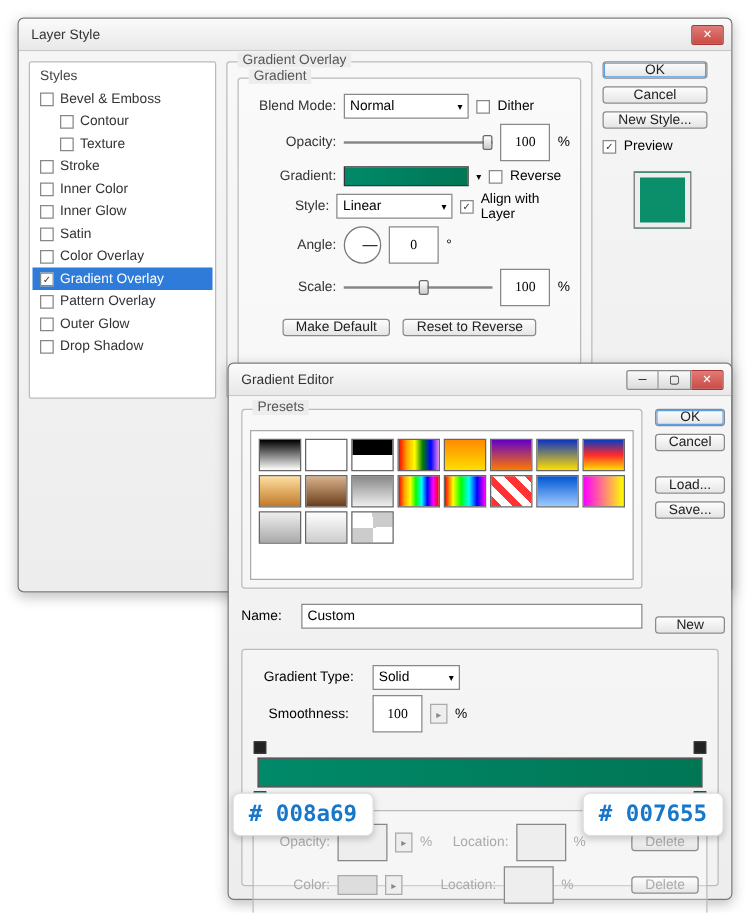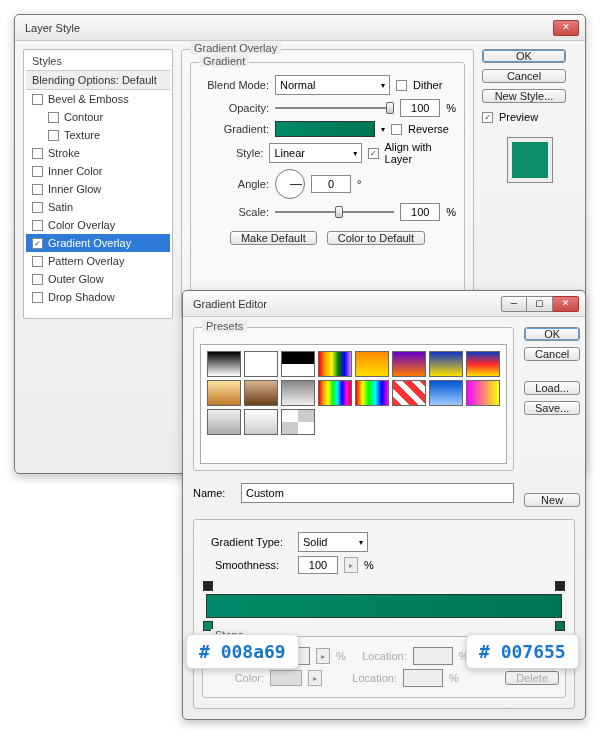--- a/index.html
+++ b/index.html
@@ -22,21 +22,21 @@
   .style-item.indent { padding-left: 22px; }
   .style-item.selected { background:#2f7bd9; color:#fff; }
   .chk { width:11px; height:11px; border:1px solid #888; background:#fff; display:inline-flex; align-items:center; justify-content:center; font-size:8px; color:#333; }
   .chk.checked::after { content:"✓"; }
   .group { border:1px solid #bbb; border-radius:3px; padding:8px; position:relative; background:rgba(255,255,255,.3); }
   .group > .legend { position:absolute; top:-8px; left:8px; background:#ededed; padding:0 4px; color:#555; }
   .row { display:flex; align-items:center; gap:6px; margin:4px 0; }
   .lbl { width:70px; text-align:right; color:#333; }
   .combo { height:20px; border:1px solid #888; background:#fff; display:flex; align-items:center; padding:0 4px; gap:4px; }
   .combo .arrow { margin-left:auto; font-size:8px; }
-  .numbox { width:40px; height:18px; border:1px solid #888; background:#fff; text-align:center; }
+  .numbox { width:40px; height:30px; border:1px solid #888; background:#fff; text-align:center;font-family:Liberation Serif, serif; }
   .slider { flex:1; height:16px; position:relative; }
   .slider::before { content:""; position:absolute; left:0; right:0; top:7px; height:2px; background:#888; }
   .slider .thumb { position:absolute; top:2px; width:8px; height:12px; background:linear-gradient(#fff,#ccc); border:1px solid #666; border-radius:2px; }
   .btn { height:14px; padding:0 10px; border:1px solid #8a8a8a; border-radius:3px; background:linear-gradient(#fdfdfd,#e5e5e5); color:#222; display:inline-flex; align-items:center; justify-content:center; cursor:default; }
   .btn.primary { box-shadow:0 0 0 1px #5aa0e8 inset; }
   .btn.wide { width:84px; }
   .rightcol { width:95px; display:flex; flex-direction:column; gap:6px; align-items:stretch; }
   .swatch-preview { width:46px; height:46px; margin:4px auto; }
   .grad-swatch { width:100px; height:16px; border:1px solid #333; }
   .angle-dial { width:30px; height:30px; border:1px solid #777; border-radius:50%; background:#fff; position:relative; }
@@ -63,21 +63,20 @@
   <div class="titlebar">
     <span class="title">Layer Style</span>
     <div class="winbtns">
       <div class="winbtn close only">✕</div>
     </div>
   </div>
   <div class="body">
 
     <div class="styles-panel">
       <div class="styles-header">Styles</div>
-      <div class="styles-sub">Blending Options: Default</div>
       <div id="styles-items">
           <div class="style-item">
             <span class="chk"></span>
             <span>Bevel &amp; Emboss</span>
           </div>
           <div class="style-item indent">
             <span class="chk"></span>
             <span>Contour</span>
           </div>
           <div class="style-item indent">
@@ -124,21 +123,21 @@
     </div>
 
     <div style="flex:1;">
       <div class="group" style="height:270px;">
         <span class="legend">Gradient Overlay</span>
         <div class="group" style="margin-top:4px; height:230px;">
           <span class="legend">Gradient</span>
 
           <div class="row">
             <span class="lbl">Blend Mode:</span>
-            <div class="combo" style="width:115px">
+            <div class="combo" style="width:100px">
               <span>Normal</span>
                 <span class="arrow">▾</span>
             </div>
             <span class="chk"></span>
             <span>Dither</span>
           </div>
 
           <div class="row">
             <span class="lbl">Opacity:</span>
             <div class="slider">
@@ -177,21 +176,21 @@
             <span class="lbl">Scale:</span>
             <div class="slider">
                 <div class="thumb" style="left:50%"></div>
               </div>
             <input class="numbox" value="100" style="">
             <span>%</span>
           </div>
 
           <div class="row" style="justify-content:center; gap:10px; margin-top:10px;">
             <div class="btn">Make Default</div>
-            <div class="btn">Color to Default</div>
+            <div class="btn">Reset to Reverse</div>
           </div>
         </div>
       </div>
     </div>
 
     <div class="rightcol">
       <div class="btn primary wide">OK</div>
       <div class="btn wide">Cancel</div>
       <div class="btn wide">New Style...</div>
       <div class="row" style="margin-top:2px">

